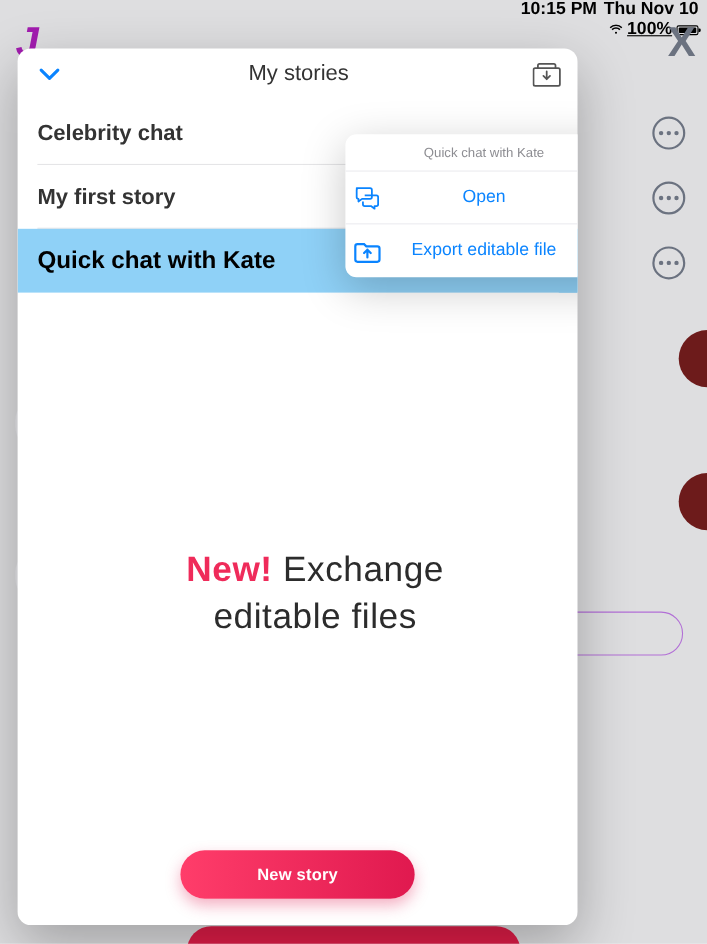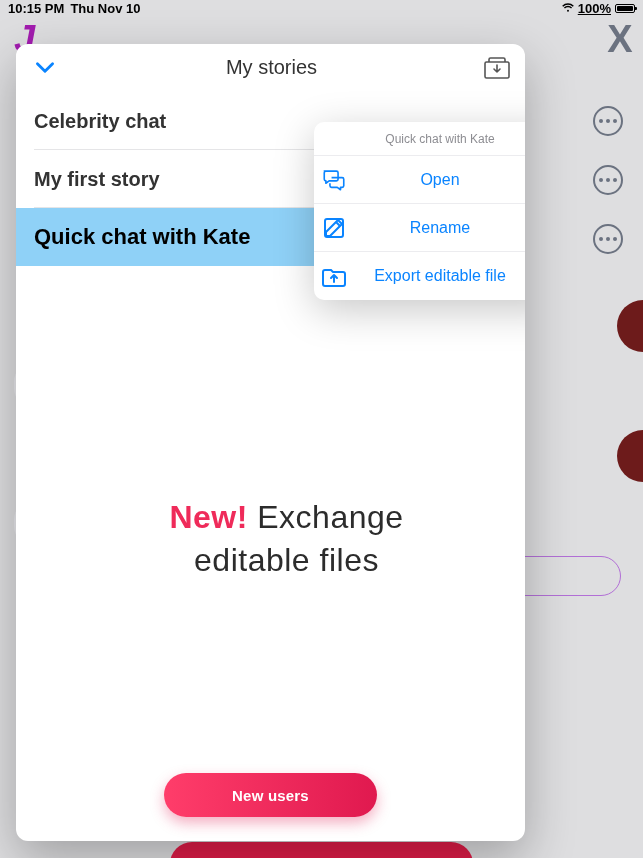--- a/index.html
+++ b/index.html
@@ -1,20 +1,20 @@
 <!DOCTYPE html>
 <html><head>
 <meta charset="utf-8">
 <style>
   * { margin:0; padding:0; box-sizing:border-box; font-family:-apple-system,BlinkMacSystemFont,"Helvetica Neue",sans-serif; -webkit-font-smoothing:antialiased; }
   html,body { width:643px; height:858px; overflow:hidden; }
   body { background:#dedee0; position:relative; }
 
   
-  .status-bar { position:absolute; top:0; left:0; right:0; height:16px; display:flex; align-items:center; padding:0 8px; font-size:13px; font-weight:600; color:#000; }
+  .status-bar { position:absolute; top:0; left:0; right:0; height:16px; display:flex; align-items:flex-end; padding:0 8px; font-size:16px; font-weight:600; color:#000;flex-direction:column; }
   .status-left { flex:0 0 auto; display:flex; align-items:center; gap:6px; }
   .status-right { margin-left:auto; display:flex; align-items:center; gap:4px;text-decoration:underline; }
   .wifi-svg { width:12px; height:10px; }
   .battery { display:inline-flex; align-items:center; gap:2px;}
   .batt-body { width:20px; height:9px; border:1px solid #000; border-radius:2px; position:relative;}
   .batt-body::after{content:"";position:absolute;right:-3px;top:2px;width:2px;height:3px;background:#000;border-radius:0 1px 1px 0;}
   .batt-fill { position:absolute; left:1px; top:1px; bottom:1px; right:1px; background:#000; border-radius:1px;}
 
   
   .bg-title { position:absolute; top:18px; left:14px; font-size:38px; font-weight:700; color:#a21caf; font-style:italic; letter-spacing:1px;}
@@ -130,30 +130,20 @@
     <div class="pop-item">
       <span class="pop-icon">
         <svg width="26" height="26" viewBox="0 0 32 32">
             <path d="M4 5h15a2 2 0 012 2v8a2 2 0 01-2 2H10l-4 3v-3H6a2 2 0 01-2-2V7a2 2 0 012-2z" stroke="#0a84ff" stroke-width="2" fill="none" stroke-linejoin="round"></path>
             <path d="M13 13h13a2 2 0 012 2v8a2 2 0 01-2 2h-2v3l-4-3h-7a2 2 0 01-2-2v-3" stroke="#0a84ff" stroke-width="2" fill="none" stroke-linejoin="round"></path>
           </svg>
       </span>
       <span class="pop-label">Open</span>
     </div>
 
-    <div class="pop-item">
-      <span class="pop-icon">
-        <svg width="24" height="24" viewBox="0 0 24 24">
-            <path d="M4 20h4L20 8l-4-4L4 16v4z" stroke="#0a84ff" stroke-width="2" fill="none" stroke-linejoin="round"></path>
-            <path d="M14 6l4 4" stroke="#0a84ff" stroke-width="2"></path>
-            <rect x="3" y="3" width="18" height="18" rx="2" stroke="#0a84ff" stroke-width="2" fill="none"></rect>
-          </svg>
-      </span>
-      <span class="pop-label">Rename</span>
-    </div>
 
     <div class="pop-item">
       <span class="pop-icon">
         <svg width="26" height="24" viewBox="0 0 26 24">
             <path d="M2 8a2 2 0 012-2h6l2 2h10a2 2 0 012 2v10a2 2 0 01-2 2H4a2 2 0 01-2-2V8z" stroke="#0a84ff" stroke-width="2" fill="none"></path>
             <path d="M13 18v-7m0 0l-3 3m3-3l3 3" stroke="#0a84ff" stroke-width="2" fill="none" stroke-linecap="round" stroke-linejoin="round"></path>
           </svg>
       </span>
       <span class="pop-label">Export editable file</span>
     </div>
@@ -162,21 +152,21 @@
   </div>
 
   <div class="promo">
     <div>
       <span class="new">New!</span><span> Exchange</span>
     </div>
     <div>editable files</div>
   </div>
 
   <div class="new-story">
-    <span>New users</span>
+    <span>New story</span>
   </div>
 
 </div>
 
 <div class="floating-more" style="top:106px; left:593px;">
     <span></span>
     <span></span>
     <span></span>
   </div>
 <div class="floating-more" style="top:165px; left:593px;">

